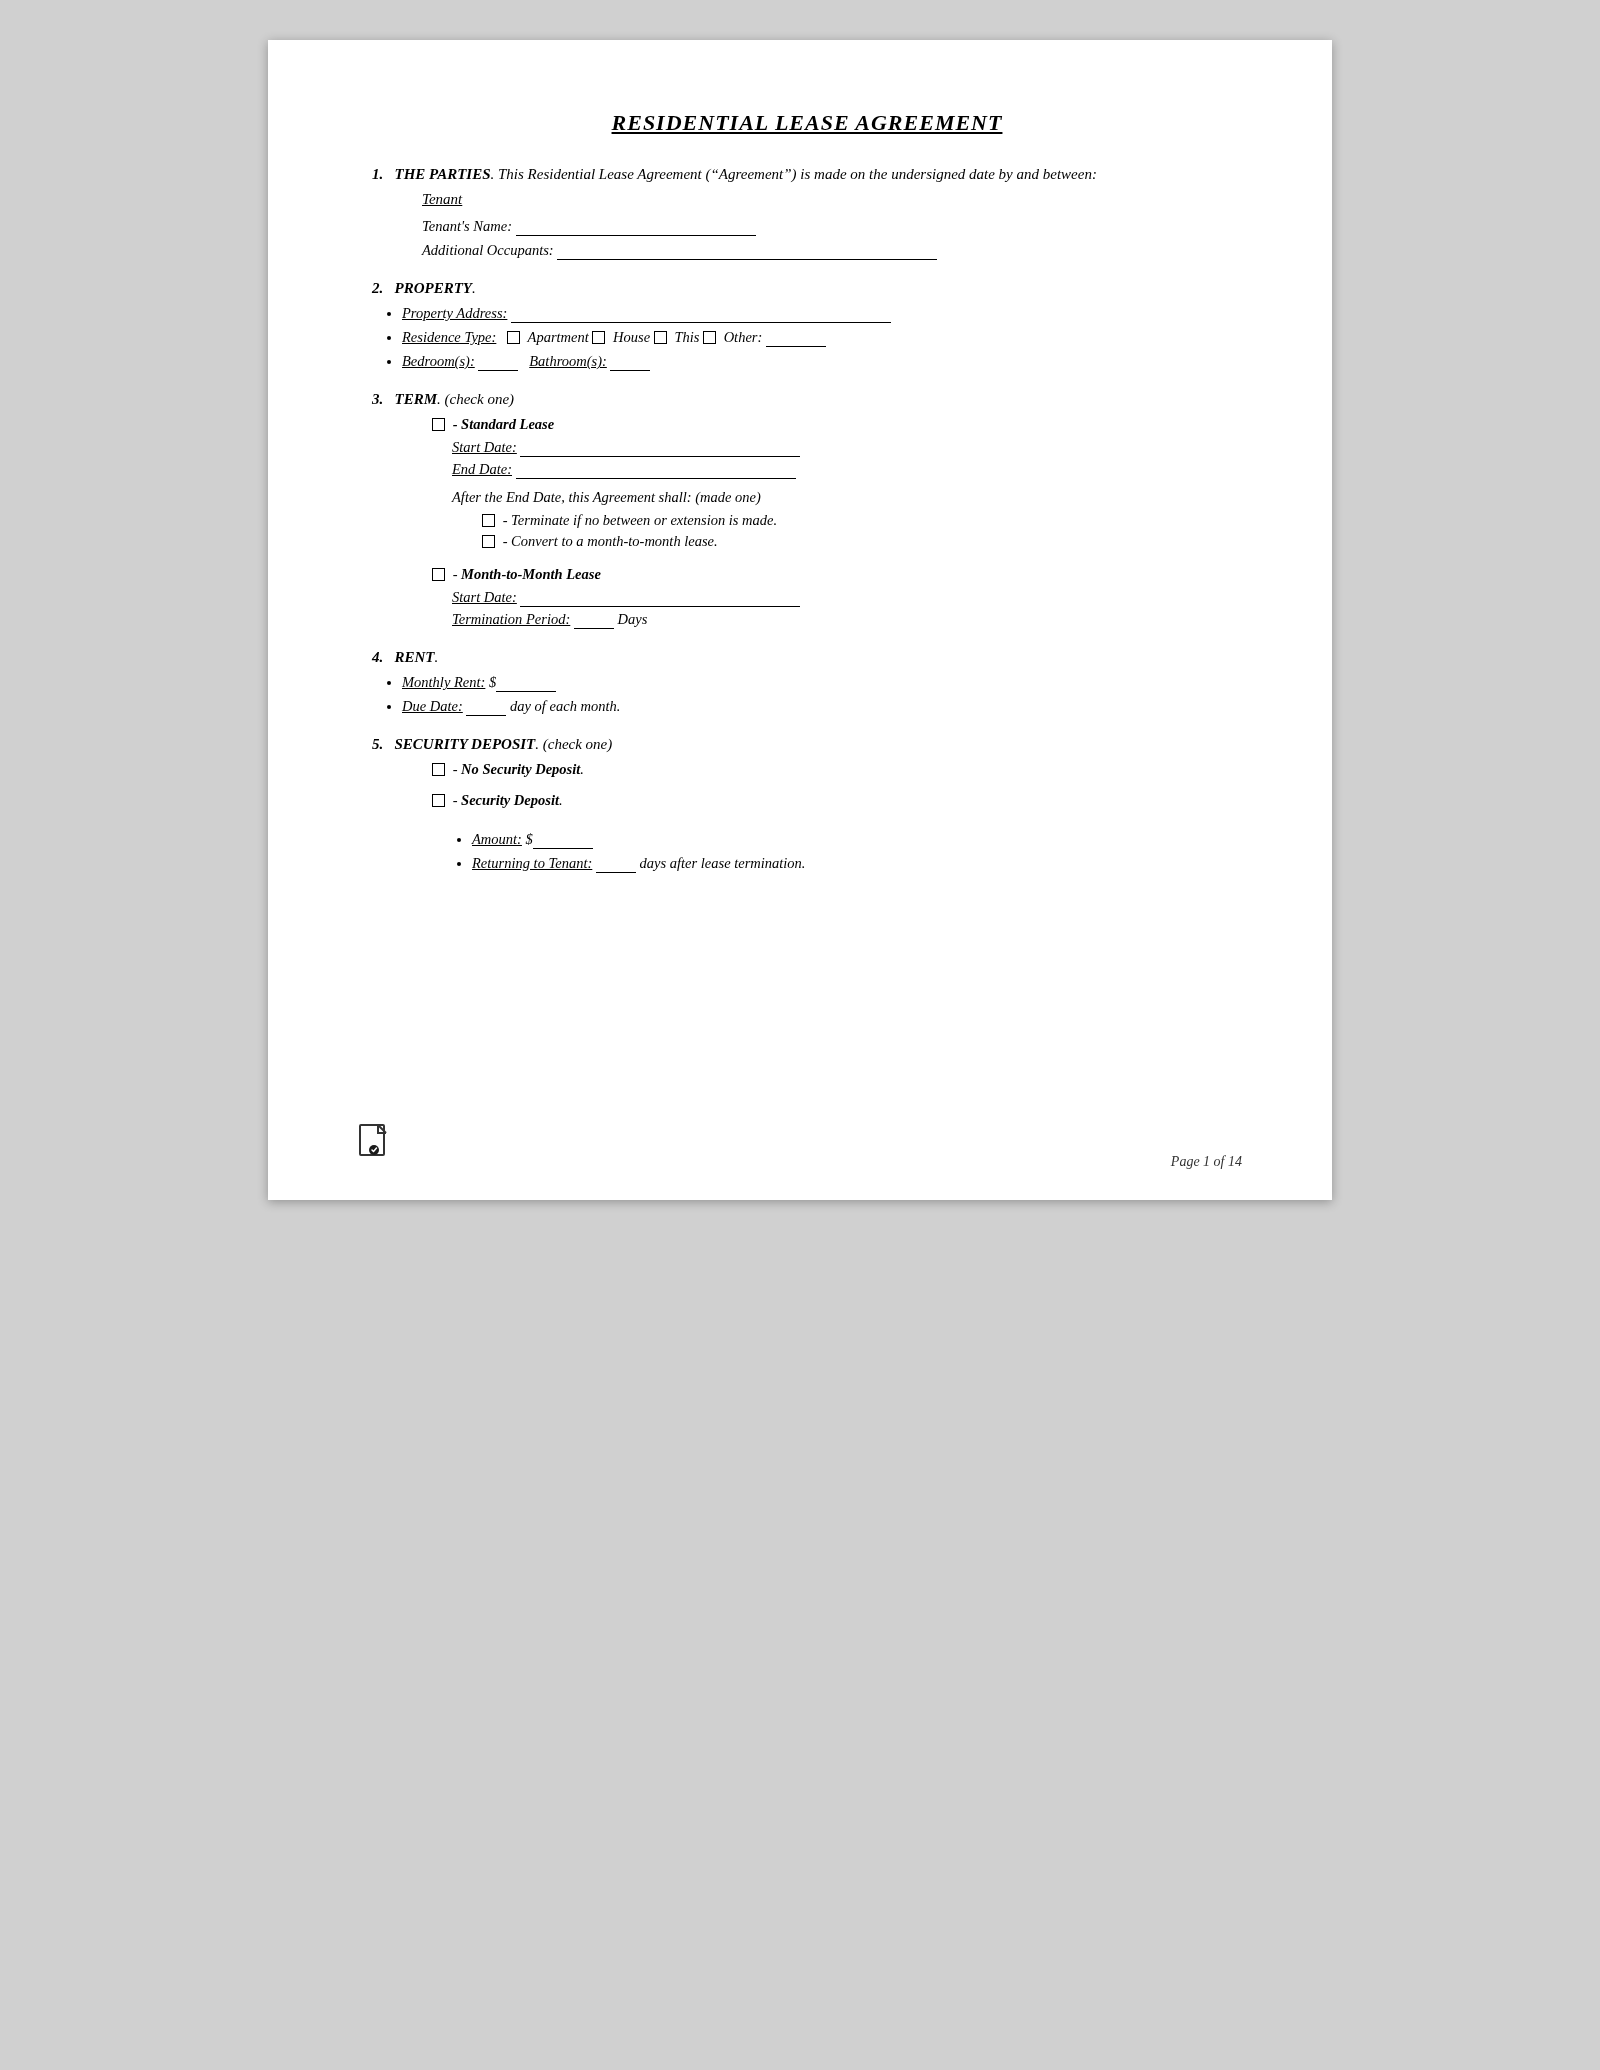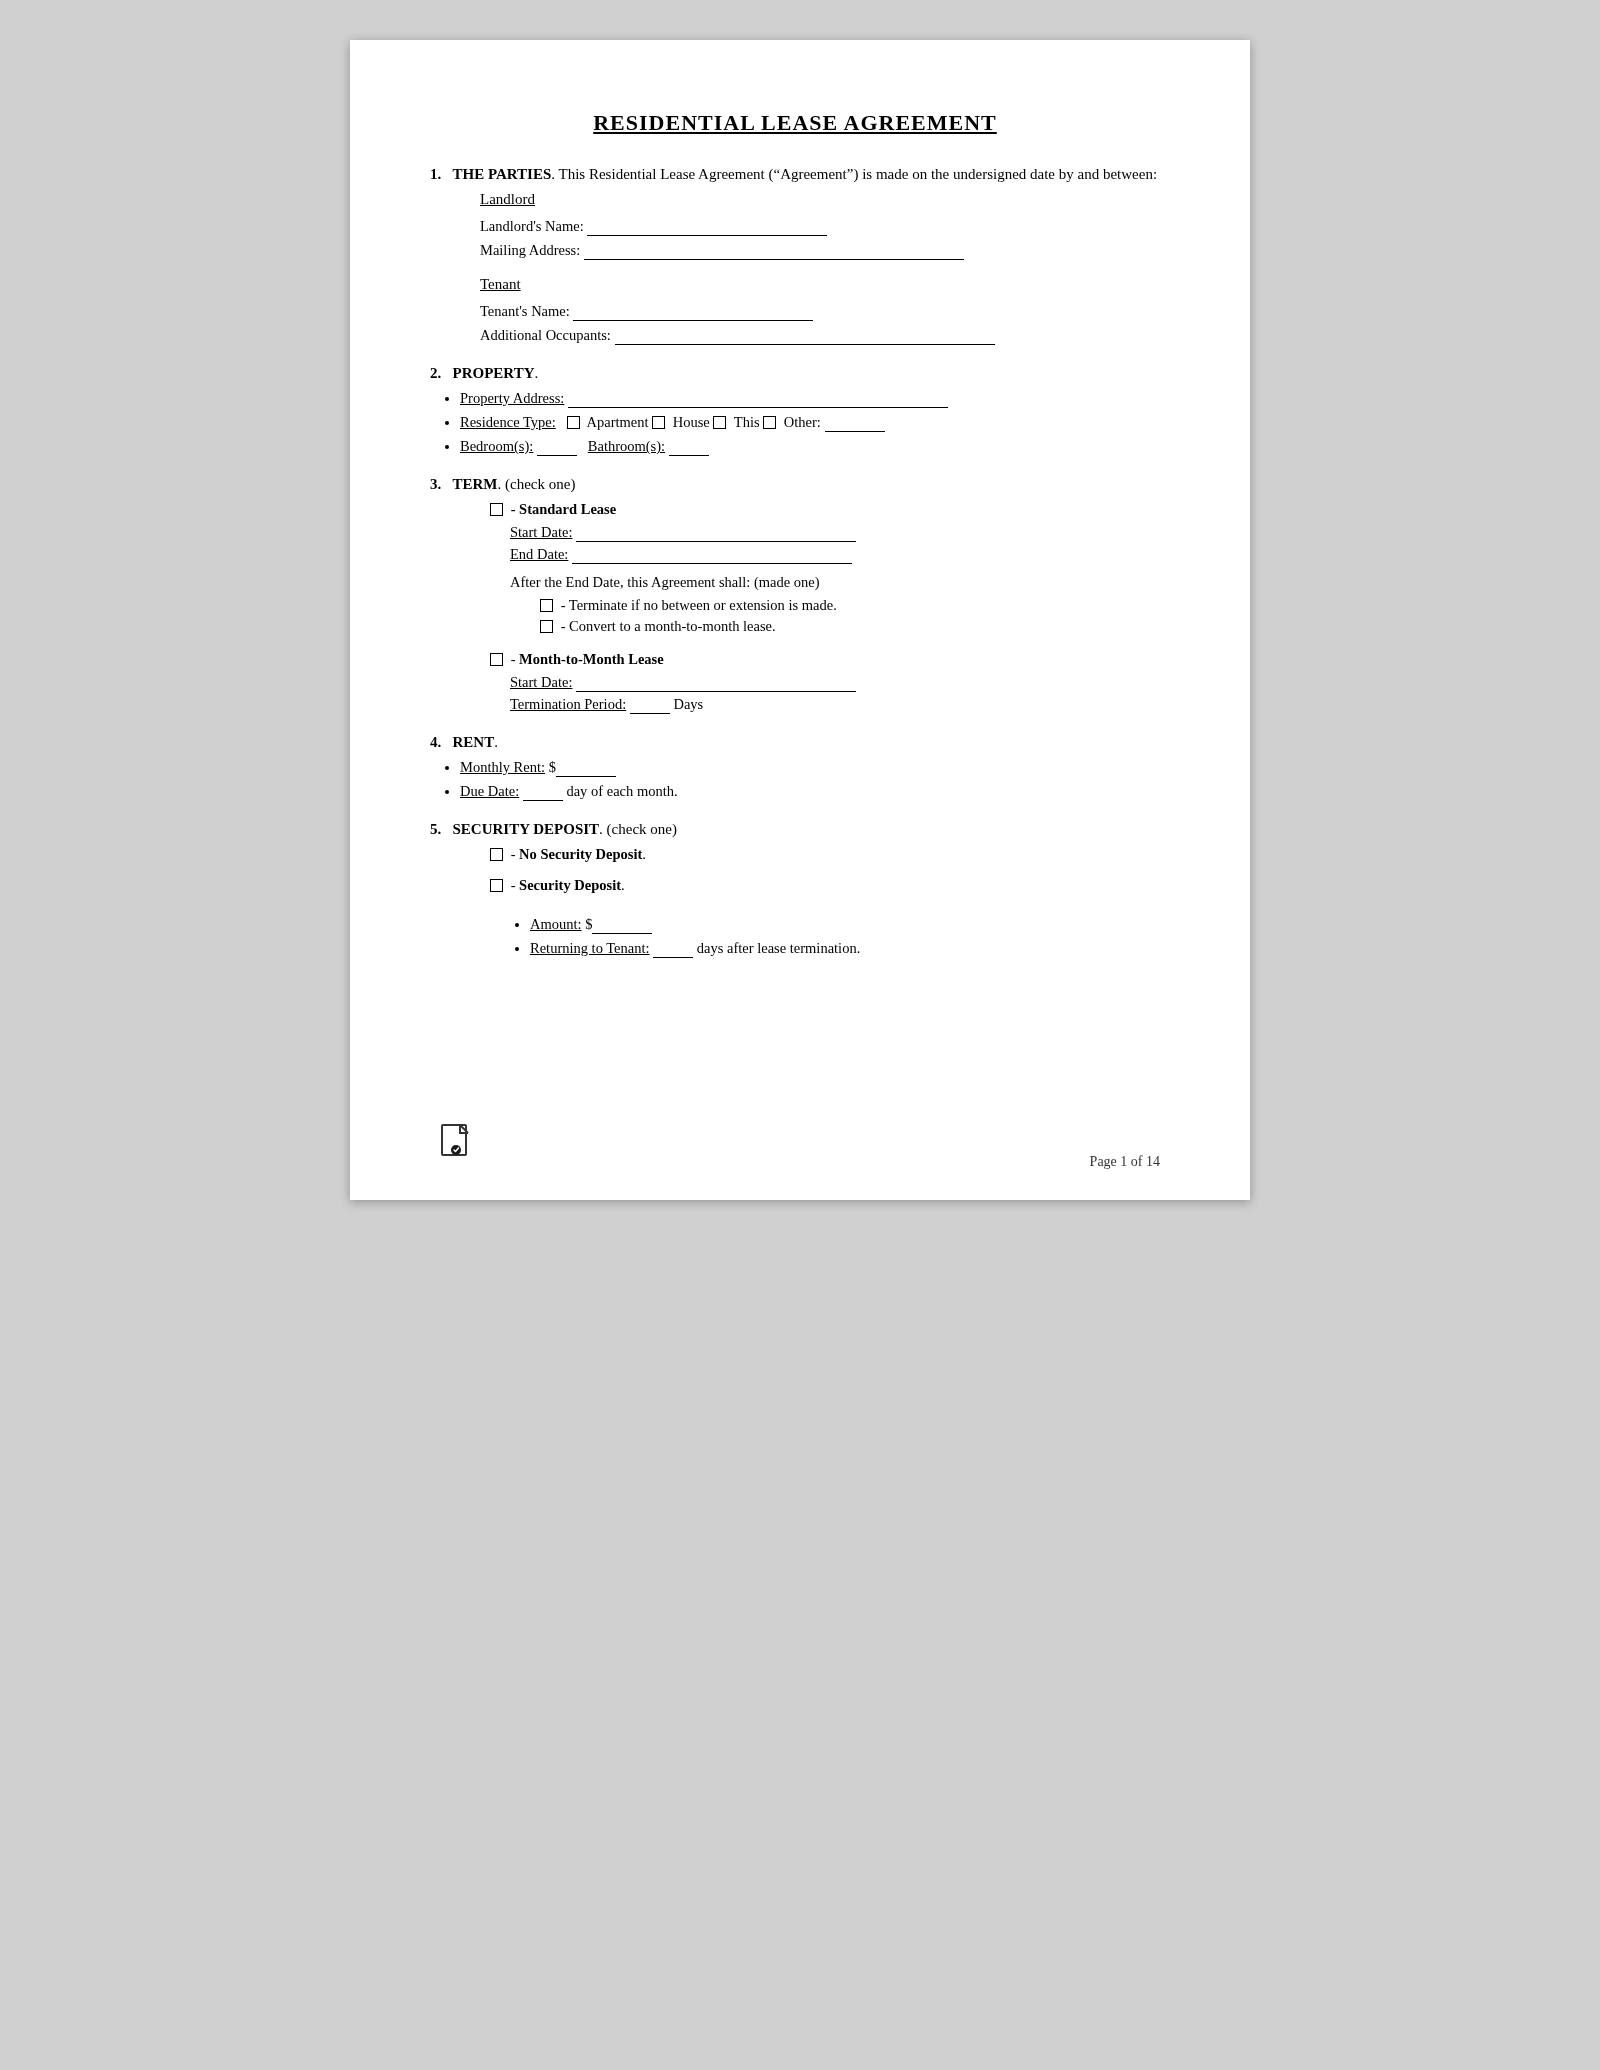--- a/index.html
+++ b/index.html
@@ -13,25 +13,26 @@
       display: flex;
       justify-content: center;
       align-items: flex-start;
       min-height: 100vh;
       padding: 40px 20px;
       font-family: 'Times New Roman', Times, serif;
     }
 
     .page {
       background: #ffffff;
-      width: 900px;
+      width: 1064px;
       min-height: 1160px;
-      padding: 70px 90px 60px 80px;
+      padding: 70px 90px 60px 104px;
       position: relative;
       box-shadow: 0 2px 10px rgba(0,0,0,0.3);
+      font-style: italic;
     }
 
     .title {
       text-align: center;
       font-size: 22px;
       font-weight: bold;
       text-decoration: underline;
       margin-bottom: 30px;
       letter-spacing: 1px;
     }
@@ -187,31 +188,20 @@
 
   <div class="title">RESIDENTIAL LEASE AGREEMENT</div>
 
   <div class="section">
     <div class="section-header">
       <span class="section-number">1.</span>
       &nbsp;
       <span class="section-title">THE PARTIES</span><span>. This Residential Lease Agreement (“Agreement”) is made on the undersigned date by and between:</span>
     </div>
 
-    <div class="landlord-section">
-      <span class="landlord-label underlined-label">Landlord</span>
-      <div class="form-row">
-        <span>Landlord's Name:</span>
-        <span class="field-line-name">&nbsp;</span>
-      </div>
-      <div class="form-row">
-        <span>Mailing Address:</span>
-        <span class="field-line-long">&nbsp;</span>
-      </div>
-    </div>
 
     <div class="landlord-section">
       <span class="landlord-label underlined-label">Tenant</span>
       <div class="form-row">
         <span>Tenant's Name:</span>
         <span class="field-line-name">&nbsp;</span>
       </div>
       <div class="form-row">
         <span>Additional Occupants:</span>
         <span class="field-line-long">&nbsp;</span>

